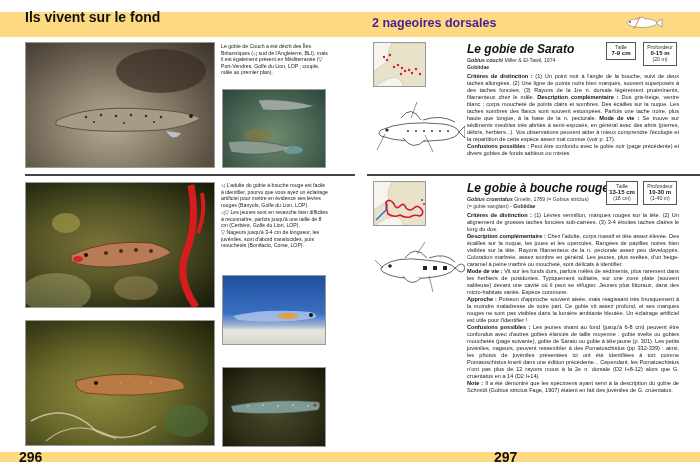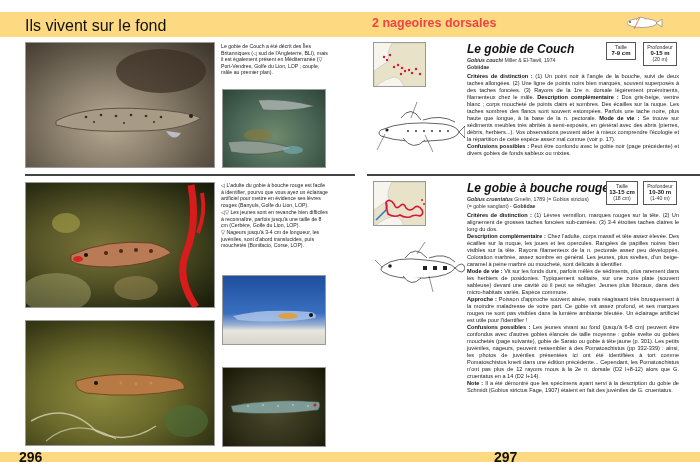--- a/index.html
+++ b/index.html
@@ -3,22 +3,22 @@
 <meta charset="utf-8">
 <style>
   * { box-sizing: border-box; margin: 0; padding: 0; }
   html, body { width: 700px; height: 474px; background: #ffffff; overflow: hidden; }
   body { position: relative; font-family: "Liberation Sans", sans-serif; color: #1a1a1a; }
 
   .band { position: absolute; left: 0; width: 700px; background: #fdd982; }
   .top-band { top: 12px; height: 25px; }
   .bottom-band { top: 452px; height: 10px; }
 
-  .hdr-left { position: absolute; left: 25px; top: 17px; font-size: 16px; font-weight: normal; color: #111; }
-  .hdr-right { position: absolute; left: 372px; top: 16px; font-size: 12.5px; font-weight: bold; color: #ef4444; }
+  .hdr-left { position: absolute; left: 25px; top: 9px; font-size: 14px; font-weight: bold; color: #111; }
+  .hdr-right { position: absolute; left: 372px; top: 16px; font-size: 12.5px; font-weight: bold; color: #4c1d95; }
   .hdr-fish { position: absolute; left: 622px; top: 14px; width: 42px; height: 18px; }
 
   .pgnum { position: absolute; top: 452px; font-size: 14px; font-weight: bold; color: #111; line-height: 10px; }
   .pg-left { left: 19px; }
   .pg-right { left: 494px; }
 
   .divider { position: absolute; height: 2px; background: #444; }
 
   .photo { position: absolute; border: 1px solid #999; overflow: hidden; }
 
@@ -178,21 +178,21 @@
       <circle cx="51" cy="29" r="0.9"></circle>
       <circle cx="59" cy="29" r="0.9"></circle>
       <circle cx="67" cy="29" r="0.9"></circle>
       <circle cx="75" cy="29" r="0.9"></circle>
     </g>
   <circle cx="14" cy="28" r="1.6" fill="#222"></circle>
   <line x1="12" y1="32" x2="4" y2="48" stroke="#222" stroke-width="0.5"></line>
   <line x1="52" y1="33" x2="60" y2="50" stroke="#222" stroke-width="0.5"></line>
 </svg>
 
-<div class="sp-title" style="left:467px; top:42px;">Le gobie de Couch</div>
+<div class="sp-title" style="left:467px; top:42px;">Le gobie de Sarato</div>
 <div class="sp-sci" style="left:467px; top:57px; width:130px;">
   <i>Gobius couchi</i><span> Miller &amp; El-Tawil, 1974</span><br>
   <span class="sp-family">Gobiidae</span>
 </div>
 <div class="box" style="left:606px; top:42px; width:30px; height:18px;">
   <div>Taille</div>
   <div class="big">7-9 cm</div>
 </div>
 <div class="box" style="left:643px; top:42px; width:34px; height:24px;">
   <div>Profondeur</div>

